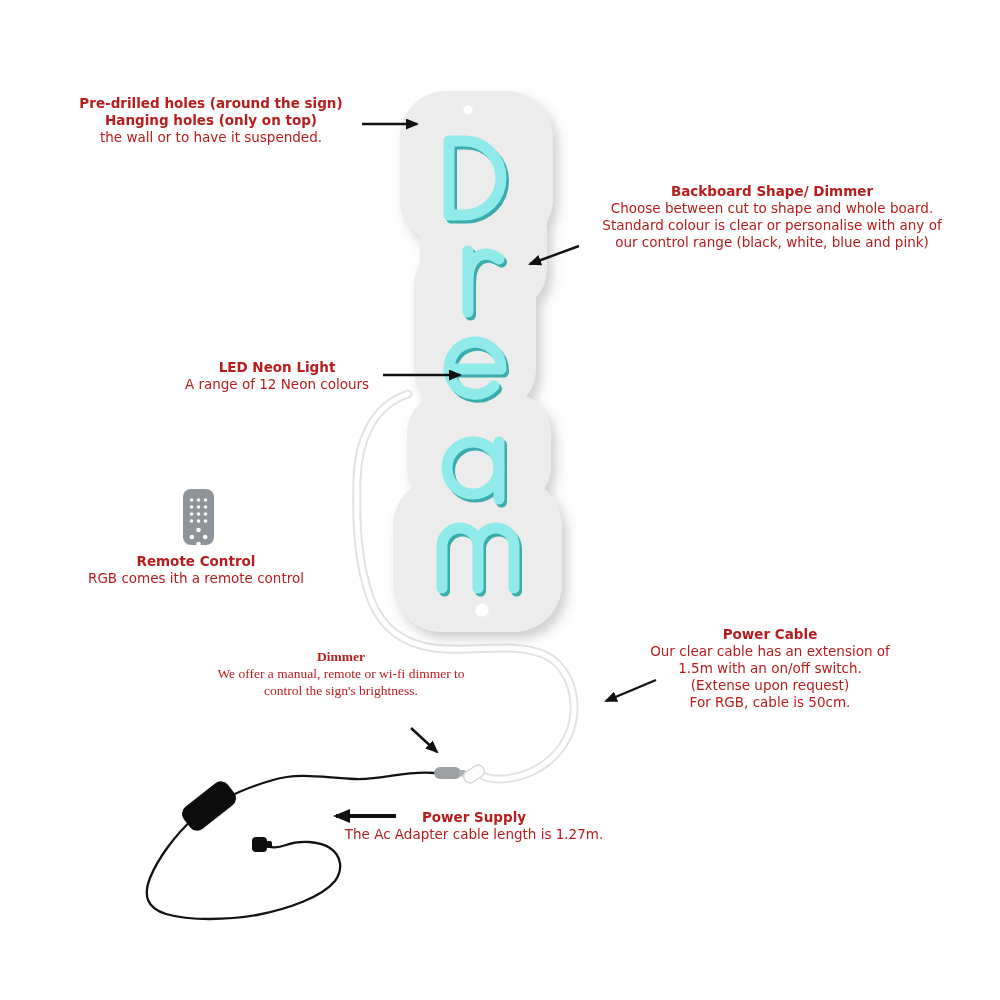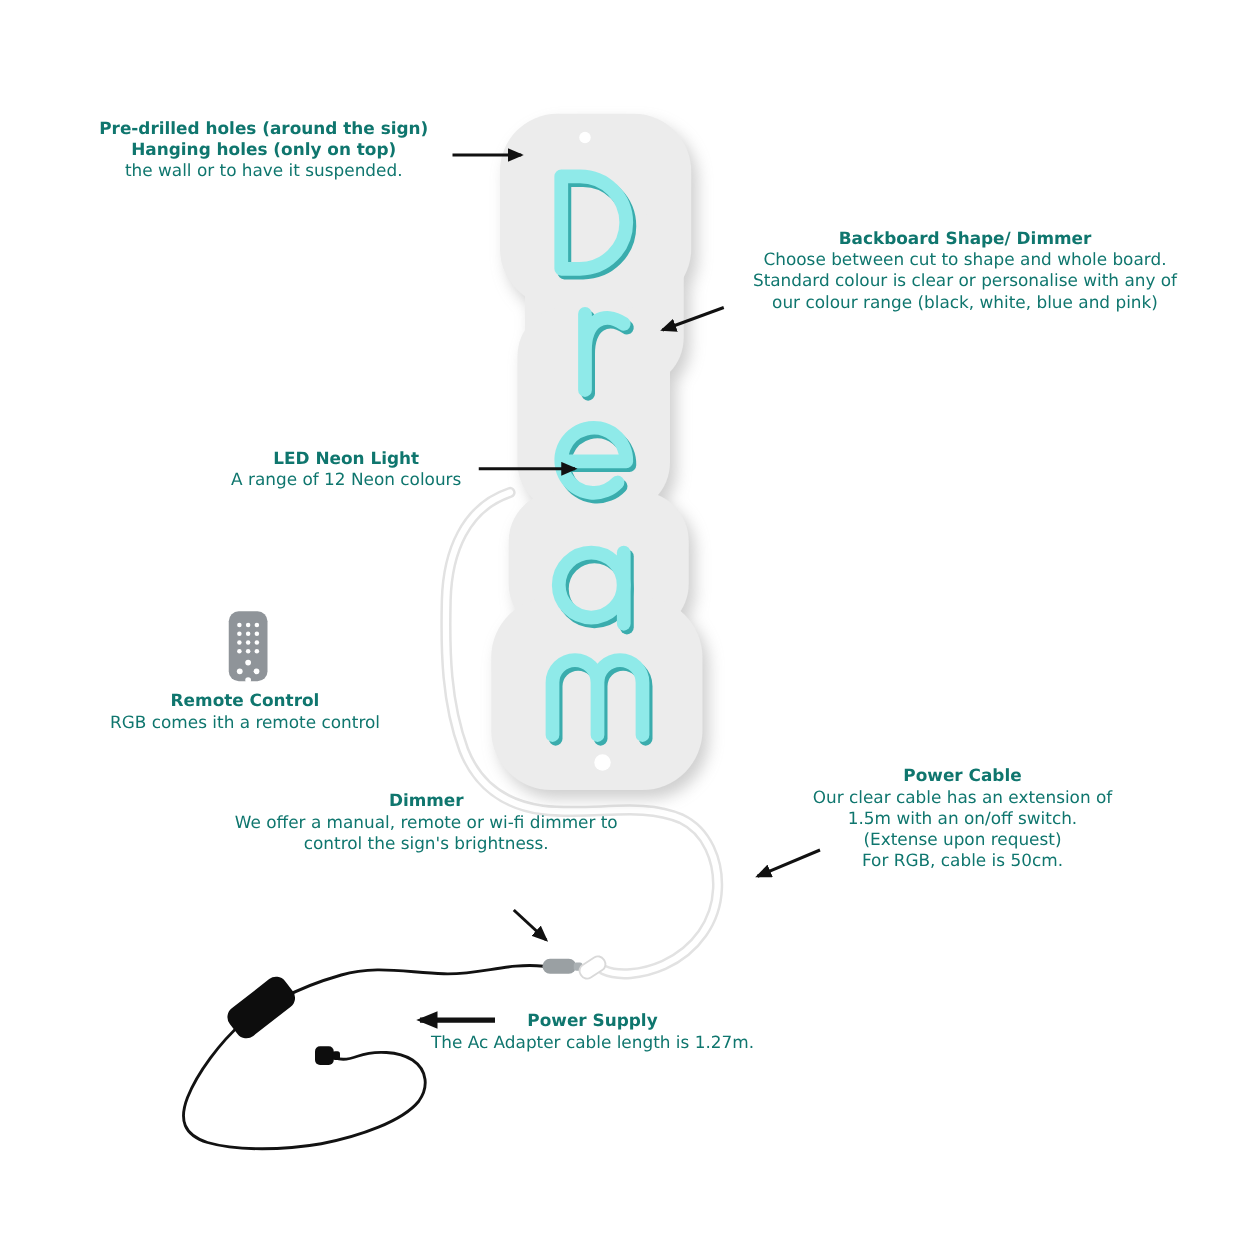--- a/index.html
+++ b/index.html
@@ -2,21 +2,21 @@
 <html><head>
 <meta charset="utf-8">
 <style>
   html,body{margin:0;padding:0;background:#fff;}
   #canvas{
     position:relative;width:1000px;height:1000px;background:#ffffff;
     font-family:"DejaVu Sans","Liberation Sans",sans-serif;color:#111;
     overflow:hidden;
   }
   #art{position:absolute;left:0;top:0;width:1000px;height:1000px;}
-  .callout{position:absolute;text-align:center;font-size:13.5px;line-height:17px;color:#0f766e;}
+  .callout{position:absolute;text-align:center;font-size:13.5px;line-height:17px;color:#b91c1c;}
   .callout .t{font-weight:bold;}
   .board-group{filter:drop-shadow(5px 7px 6px rgba(110,110,110,0.33));}
   .board{fill:#ececec;}
   .hole{fill:#ffffff;}
   .neon-shade{fill:none;stroke:#3aacad;stroke-width:11;stroke-linecap:round;stroke-linejoin:round;}
   .neon{fill:none;stroke:#8feae9;stroke-width:11;stroke-linecap:round;stroke-linejoin:round;}
   .clear-cable-outer{fill:none;stroke:#e2e2e2;stroke-width:9;stroke-linecap:round;}
   .clear-cable-inner{fill:none;stroke:#ffffff;stroke-width:5;stroke-linecap:round;}
   .black-cable{fill:none;stroke:#121212;stroke-width:2.3;stroke-linecap:round;}
   .arrow{stroke:#111;stroke-width:2.4;fill:none;}
@@ -137,42 +137,42 @@
   <div class="callout" style="left:50px;top:95px;width:322px;">
     <div class="t">Pre-drilled holes (around the sign)</div>
     <div class="t">Hanging holes (only on top)</div>
     <div>the wall or to have it suspended.</div>
   </div>
 
   <div class="callout" style="left:592px;top:183px;width:360px;">
     <div class="t">Backboard Shape/ Dimmer</div>
     <div>Choose between cut to shape and whole board.</div>
     <div>Standard colour is clear or personalise with any of</div>
-    <div>our colour range (black, white, blue and pink)</div>
+    <div>our control range (black, white, blue and pink)</div>
   </div>
 
   <div class="callout" style="left:157px;top:359px;width:240px;">
     <div class="t">LED Neon Light</div>
     <div>A range of 12 Neon colours</div>
   </div>
 
   <div class="callout" style="left:78px;top:553px;width:236px;">
     <div class="t">Remote Control</div>
     <div>RGB comes ith a remote control</div>
   </div>
 
-  <div class="callout" style="left:630px;top:613px;width:280px;">
+  <div class="callout" style="left:630px;top:626px;width:280px;">
     <div class="t">Power Cable</div>
     <div>Our clear cable has an extension of</div>
     <div>1.5m with an on/off switch.</div>
     <div>(Extense upon request)</div>
     <div>For RGB, cable is 50cm.</div>
   </div>
 
-  <div class="callout" style="left:181px;top:633px;width:320px;">
+  <div class="callout" style="left:181px;top:648px;width:320px;font-family:Liberation Serif, serif;">
     <div class="t">Dimmer</div>
     <div>We offer a manual, remote or wi-fi dimmer to</div>
     <div>control the sign's brightness.</div>
   </div>
 
   <div class="callout" style="left:334px;top:809px;width:280px;">
     <div class="t">Power Supply</div>
     <div>The  Ac Adapter cable length is 1.27m.</div>
   </div>
 

